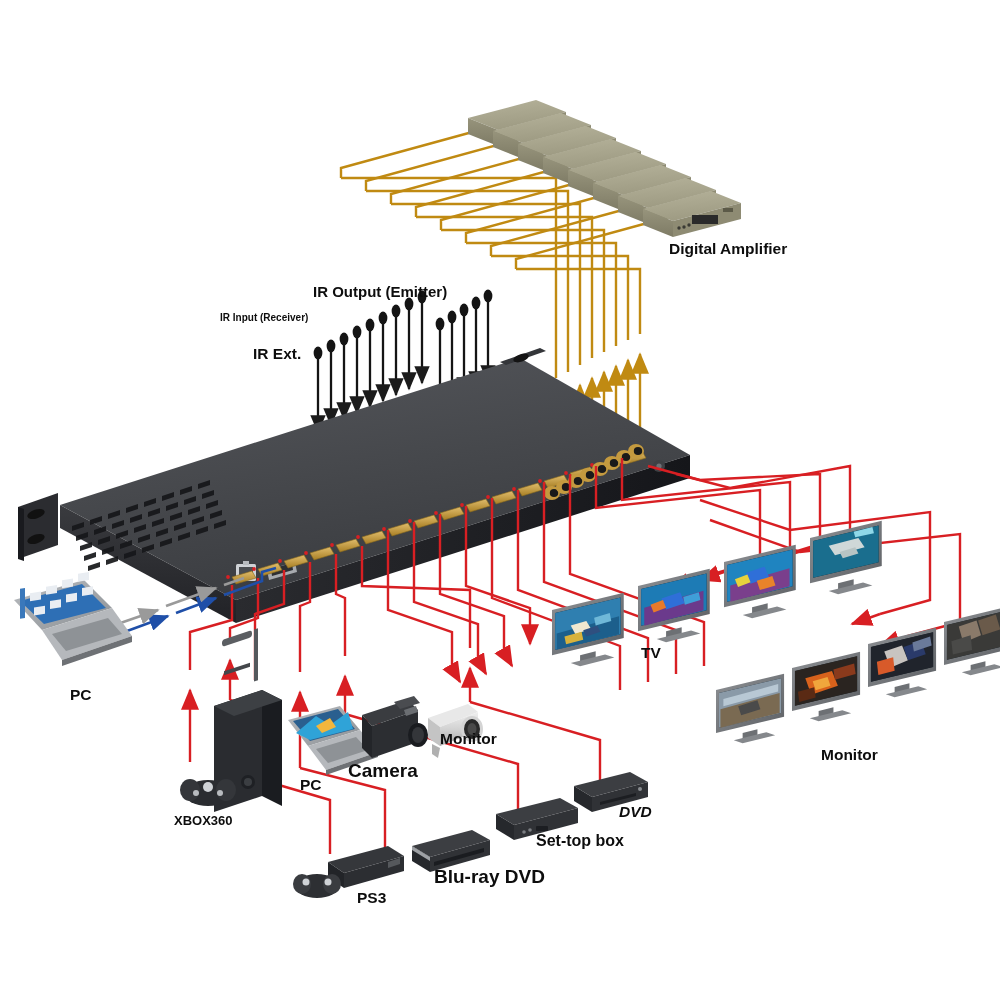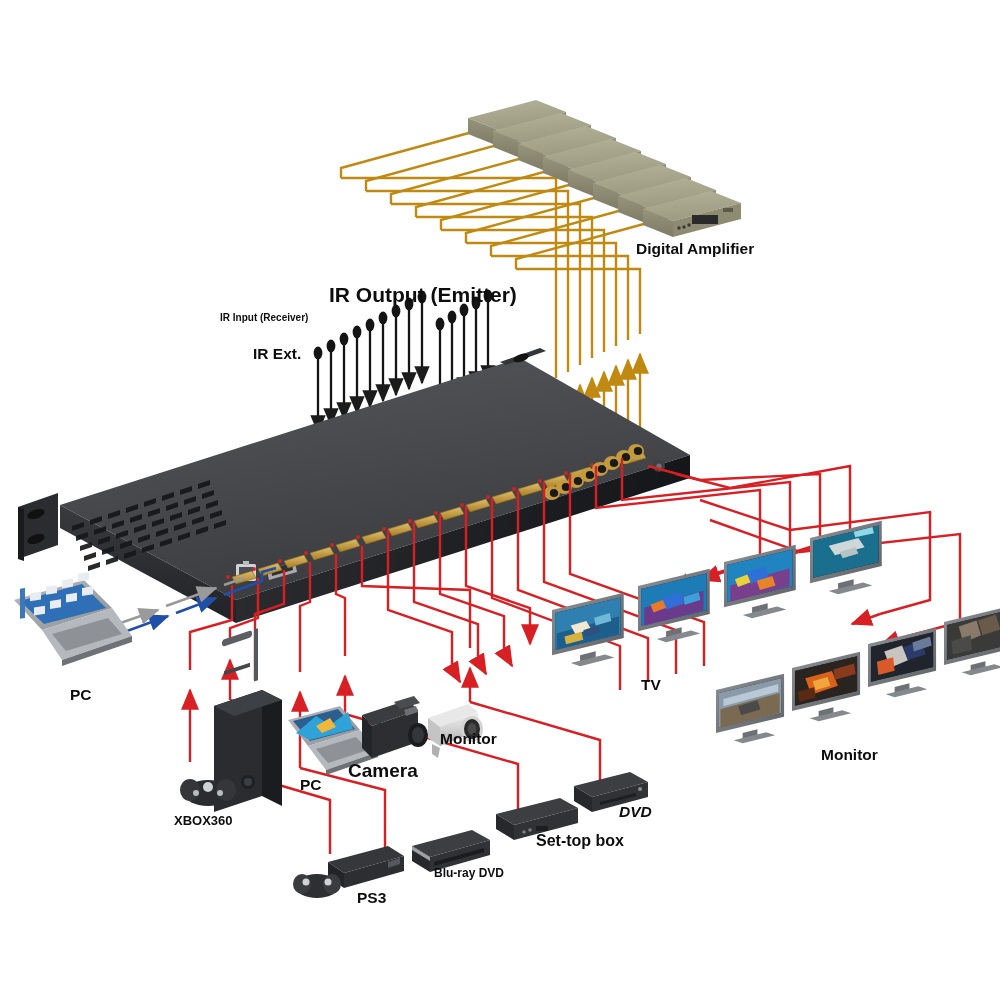--- a/index.html
+++ b/index.html
@@ -587,32 +587,32 @@
       <use href="#tvUnit"></use>
       <path d="M4,4 L88,-16 L88,31 L4,51 Z" fill="#3a3a38"></path>
       <path d="M20,6 L44,-2 L50,18 L26,28 Z" fill="#8a7a6a"></path>
       <path d="M46,-2 L70,-10 L76,10 L52,18 Z" fill="#6a5a4a"></path>
       <path d="M10,26 L36,18 L38,38 L12,44 Z" fill="#4a4a48"></path>
     </g>
   </g>
 
 </svg>
 
-<div class="lbl" style="left:313px;top:283px;font-size:21px;margin-left:16px;">IR Output (Emitter)</div>
+<div class="lbl" style="left:313px;top:283px;font-size:15px;">IR Output (Emitter)</div>
 <div class="lbl" style="left:220px;top:312px;font-size:10px;">IR Input (Receiver)</div>
 <div class="lbl" style="left:253px;top:345px;font-size:15.5px;text-align:center;">IR Ext.</div>
 
-<div class="lbl" style="left:636px;top:240px;font-size:15.5px;">Digital Amplifier</div>
+<div class="lbl" style="left:669px;top:240px;font-size:15.5px;">Digital Amplifier</div>
 
 <div class="lbl" style="left:70px;top:686px;font-size:15.5px;">PC</div>
 <div class="lbl" style="left:174px;top:813px;font-size:13px;">XBOX360</div>
 <div class="lbl" style="left:300px;top:776px;font-size:15.5px;">PC</div>
 <div class="lbl" style="left:348px;top:760px;font-size:19px;">Camera</div>
 <div class="lbl" style="left:440px;top:730px;font-size:15.5px;">Monitor</div>
 <div class="lbl" style="left:357px;top:889px;font-size:15.5px;">PS3</div>
-<div class="lbl" style="left:434px;top:866px;font-size:12px;">Blu-ray DVD</div>
+<div class="lbl" style="left:434px;top:866px;font-size:19px;">Blu-ray DVD</div>
 <div class="lbl" style="left:536px;top:832px;font-size:16px;">Set-top box</div>
 <div class="lbl" style="left:619px;top:803px;font-size:15.5px;font-style:italic;">DVD</div>
 
-<div class="lbl" style="left:641px;top:676px;font-size:15.5px;">TV</div>
+<div class="lbl" style="left:641px;top:644px;font-size:15.5px;">TV</div>
 <div class="lbl" style="left:821px;top:746px;font-size:15.5px;">Monitor</div>
 
 </div>
 
 </body></html>

